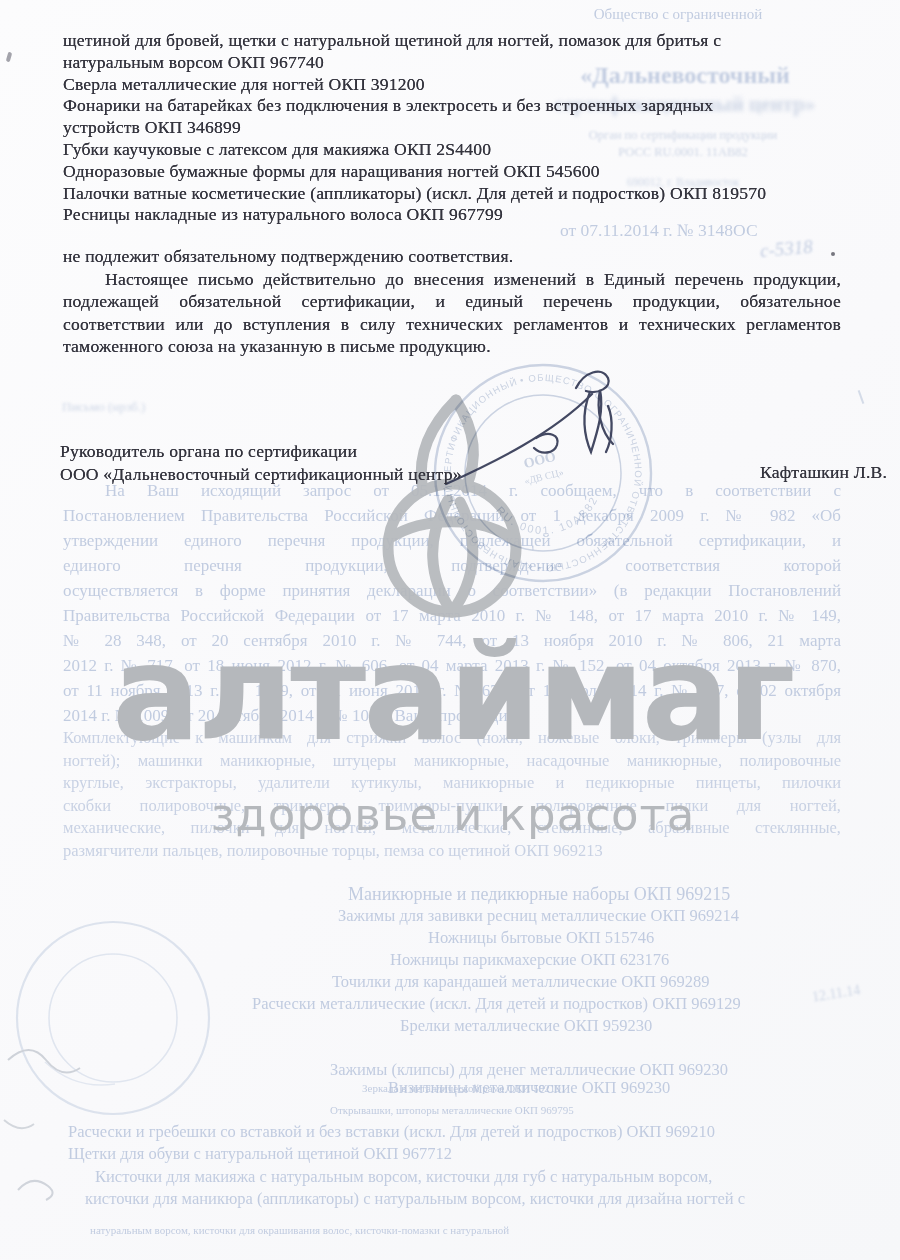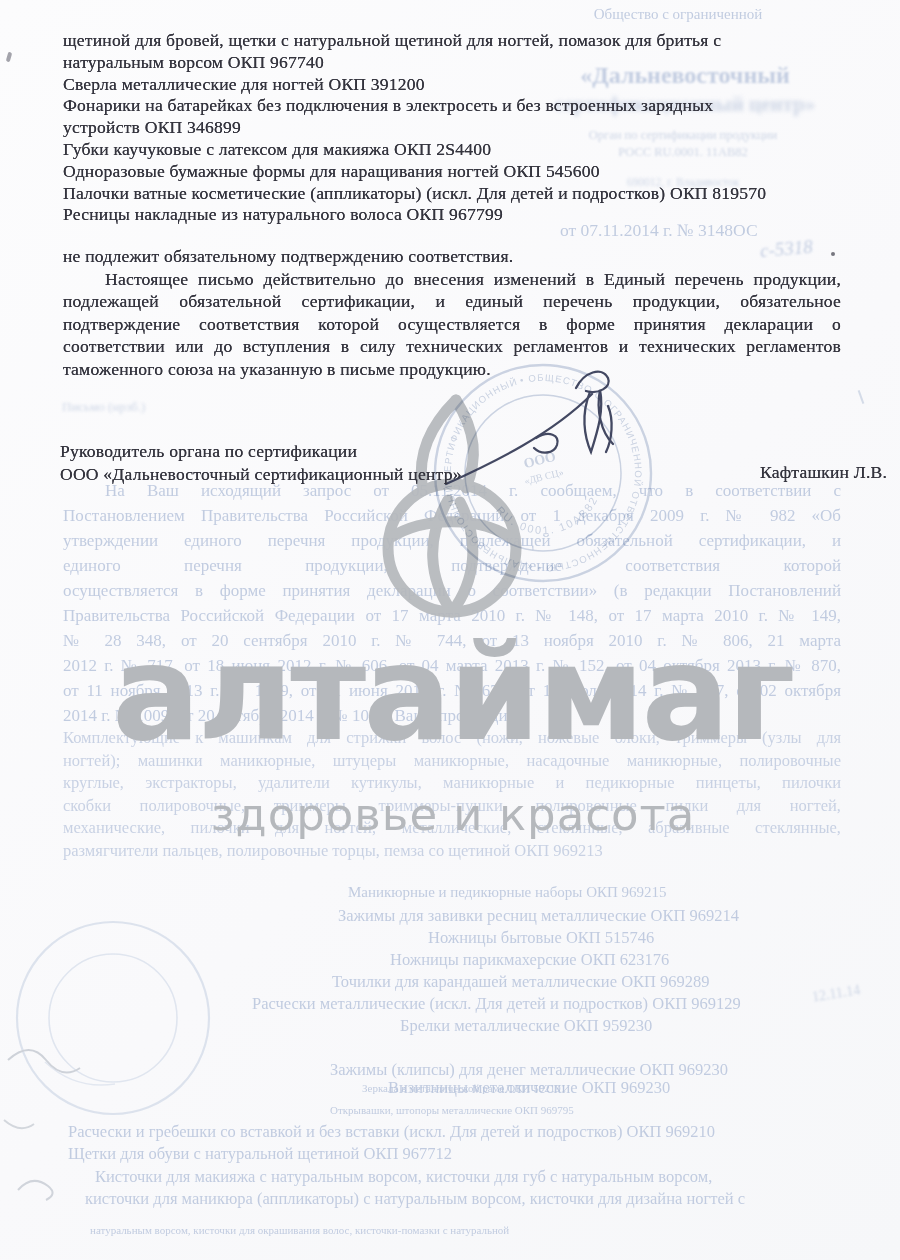--- a/index.html
+++ b/index.html
@@ -59,21 +59,21 @@
 
     <div class="block ghost" style="left:63px;top:727px;line-height:22.5px;font-size:16.5px;opacity:.7;">
       <div class="j">Комплектующие к машинкам для стрижки волос (ножи, ножевые блоки, триммеры (узлы для</div>
       <div class="j">ногтей); машинки маникюрные, штуцеры маникюрные, насадочные маникюрные, полировочные</div>
       <div class="j">круглые, экстракторы, удалители кутикулы, маникюрные и педикюрные пинцеты, пилочки</div>
       <div class="j">скобки полировочные, триммеры, триммеры-пушки, полировочные пилки для ногтей,</div>
       <div class="j">механические, пилочки для ногтей; металлические, стеклянные, абразивные стеклянные,</div>
       <div>размягчители пальцев, полировочные торцы, пемза со щетиной ОКП 969213</div>
     </div>
 
-    <div class="gln ghost" style="left:348px;top:884px;font-size:15px;">Маникюрные и педикюрные наборы ОКП 969215</div>
+    <div class="gln ghost" style="left:348px;top:884px;font-size:18px;">Маникюрные и педикюрные наборы ОКП 969215</div>
     <div class="gln ghost" style="left:338px;top:906px;font-size:16.5px;">Зажимы для завивки ресниц металлические ОКП 969214</div>
     <div class="gln ghost" style="left:428px;top:928px;font-size:16.5px;">Ножницы бытовые ОКП 515746</div>
     <div class="gln ghost" style="left:390px;top:950px;font-size:16.5px;">Ножницы парикмахерские ОКП 623176</div>
     <div class="gln ghost" style="left:332px;top:972px;font-size:16.5px;">Точилки для карандашей металлические ОКП 969289</div>
     <div class="gln ghost" style="left:252px;top:994px;font-size:16.5px;">Расчески металлические (искл. Для детей и подростков) ОКП 969129</div>
     <div class="gln ghost" style="left:400px;top:1016px;font-size:16.5px;">Брелки металлические ОКП 959230</div>
     <div class="gln ghost" style="left:388px;top:1038px;font-size:16.5px;margin-top:40px;">Визитницы металлические ОКП 969230</div>
     <div class="gln ghost" style="left:330px;top:1060px;font-size:16.5px;">Зажимы (клипсы) для денег металлические ОКП 969230</div>
     <div class="gln ghost" style="left:362px;top:1082px;font-size:11px;">Зеркала в металлической раме ОКП 592191</div>
     <div class="gln ghost" style="left:330px;top:1104px;font-size:11px;">Открывашки, штопоры металлические ОКП 969795</div>
@@ -153,21 +153,20 @@
     <div class="ln">Ресницы накладные из натурального волоса ОКП 967799</div>
   </div>
 
   <div class="block ink" style="left:63px;top:245px;line-height:22.4px;">
     <div class="ln">не подлежит обязательному подтверждению соответствия.</div>
   </div>
 
   <div class="block ink" style="left:63px;top:268px;line-height:22.4px;">
     <div class="j indent">Настоящее письмо действительно до внесения изменений в Единый перечень продукции,</div>
     <div class="j">подлежащей обязательной сертификации, и единый перечень продукции, обязательное</div>
-    <div class="j">подтверждение соответствия которой осуществляется в форме принятия декларации о</div>
     <div class="j">соответствии или до вступления в силу технических регламентов и технических регламентов</div>
     <div>таможенного союза на указанную в письме продукцию.</div>
   </div>
 
   <div class="block ink" style="left:60px;top:440px;line-height:22.8px;">
     <div class="ln">Руководитель органа по сертификации</div>
     <div class="ln">ООО «Дальневосточный сертификационный центр»</div>
   </div>
   <div class="abs ink ln" style="left:760px;top:462px;">Кафташкин Л.В.</div>
 

